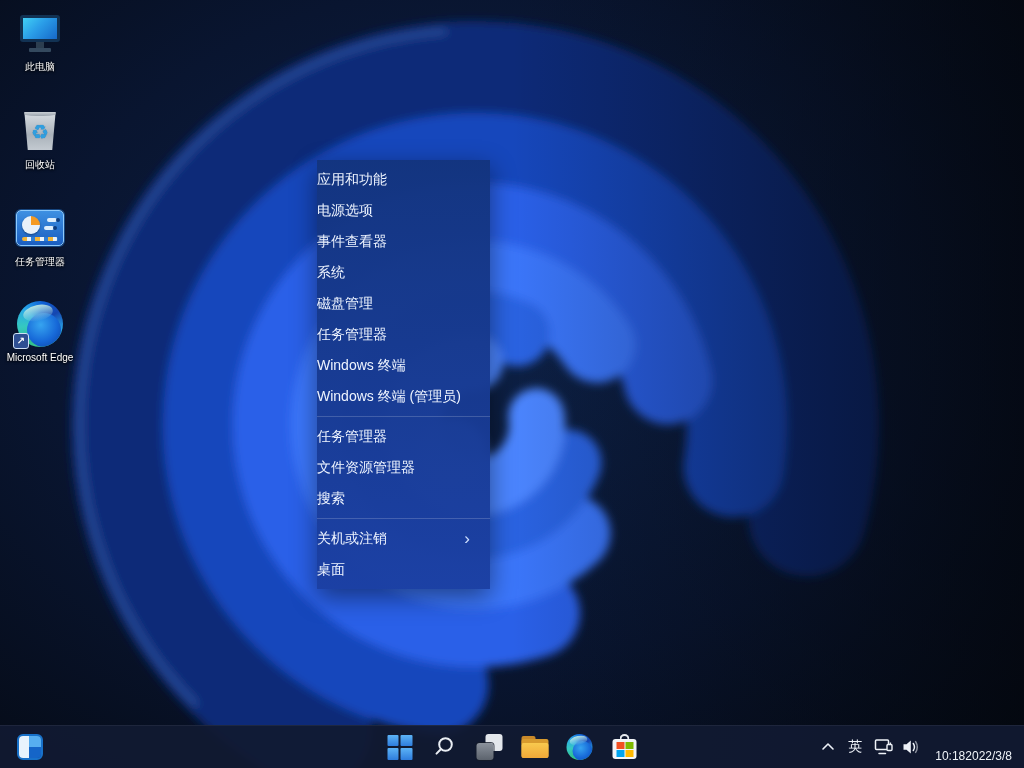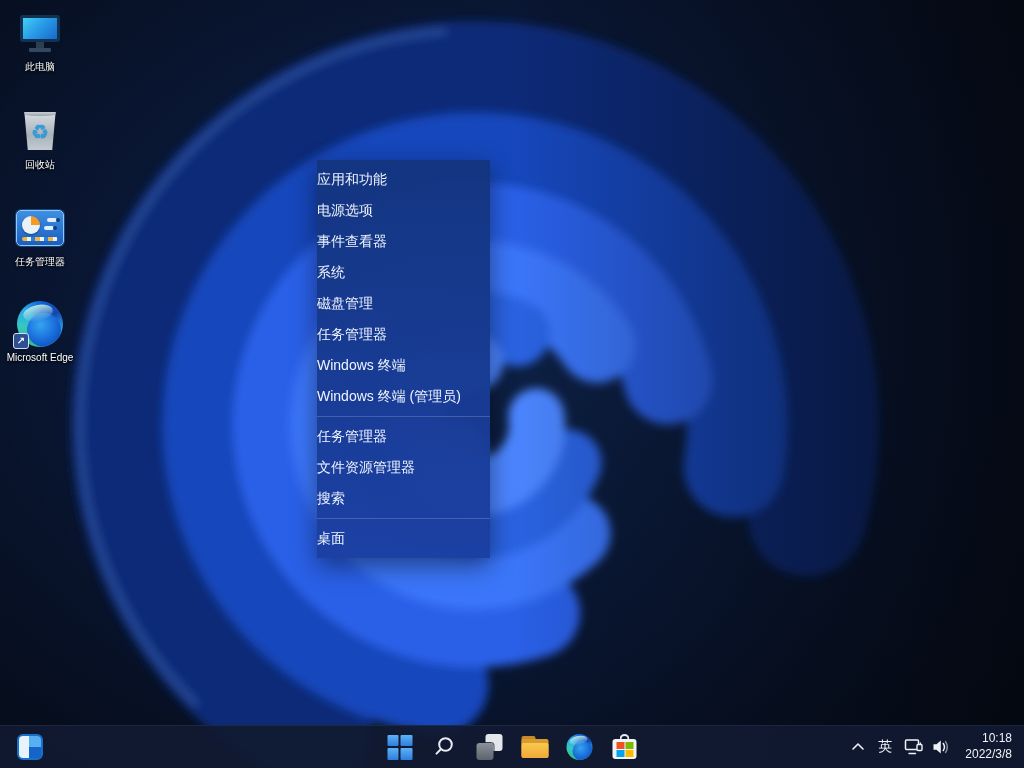--- a/index.html
+++ b/index.html
@@ -103,21 +103,21 @@
     gap:1px;place-content:center;}
   .store-bag i{display:block;}
   .store-bag .sq1{background:#f25022;} .store-bag .sq2{background:#7fba00;}
   .store-bag .sq3{background:#00a4ef;} .store-bag .sq4{background:#ffb900;}
 
   .tray{position:absolute;right:4px;top:0;height:42px;display:flex;align-items:center;}
   .tray-btn{height:36px;border-radius:5px;display:flex;align-items:center;justify-content:center;
     padding:0 6px;cursor:pointer;color:#eef2f8;}
   .ime{font-size:14px;}
   .nv-group{display:flex;gap:8px;align-items:center;}
-  .clock{display:flex;flex-direction:column;align-items:flex-end;justify-content:center;
+  .clock{display:flex;align-items:flex-end;justify-content:center;
     font-size:12px;line-height:1.3;color:#f0f4f9;padding:0 8px;}
 </style>
 </head>
 <body>
 
 <div class="screen">
 
   <div class="wallpaper">
     <svg width="1024" height="768" viewBox="0 0 1024 768">
       <defs>
@@ -202,20 +202,24 @@
     <div class="menu-item"><span>系统</span></div>
     <div class="menu-item"><span>磁盘管理</span></div>
     <div class="menu-item"><span>任务管理器</span></div>
     <div class="menu-item"><span>Windows 终端</span></div>
     <div class="menu-item"><span>Windows 终端 (管理员)</span></div>
     <div class="menu-sep"></div>
     <div class="menu-item"><span>任务管理器</span></div>
     <div class="menu-item"><span>文件资源管理器</span></div>
     <div class="menu-item"><span>搜索</span></div>
     <div class="menu-sep"></div>
+    <div class="menu-item">
+      <span>关机或注销</span>
+      <span class="mi-arrow">›</span>
+    </div>
     <div class="menu-item"><span>桌面</span></div>
   </div>
 
   <div class="taskbar">
 
     <div class="tb-btn widgets-btn">
       <div class="widgets-art">
         <div class="widgets-left"></div>
         <div class="widgets-right">
             <div class="wr-top"></div>

